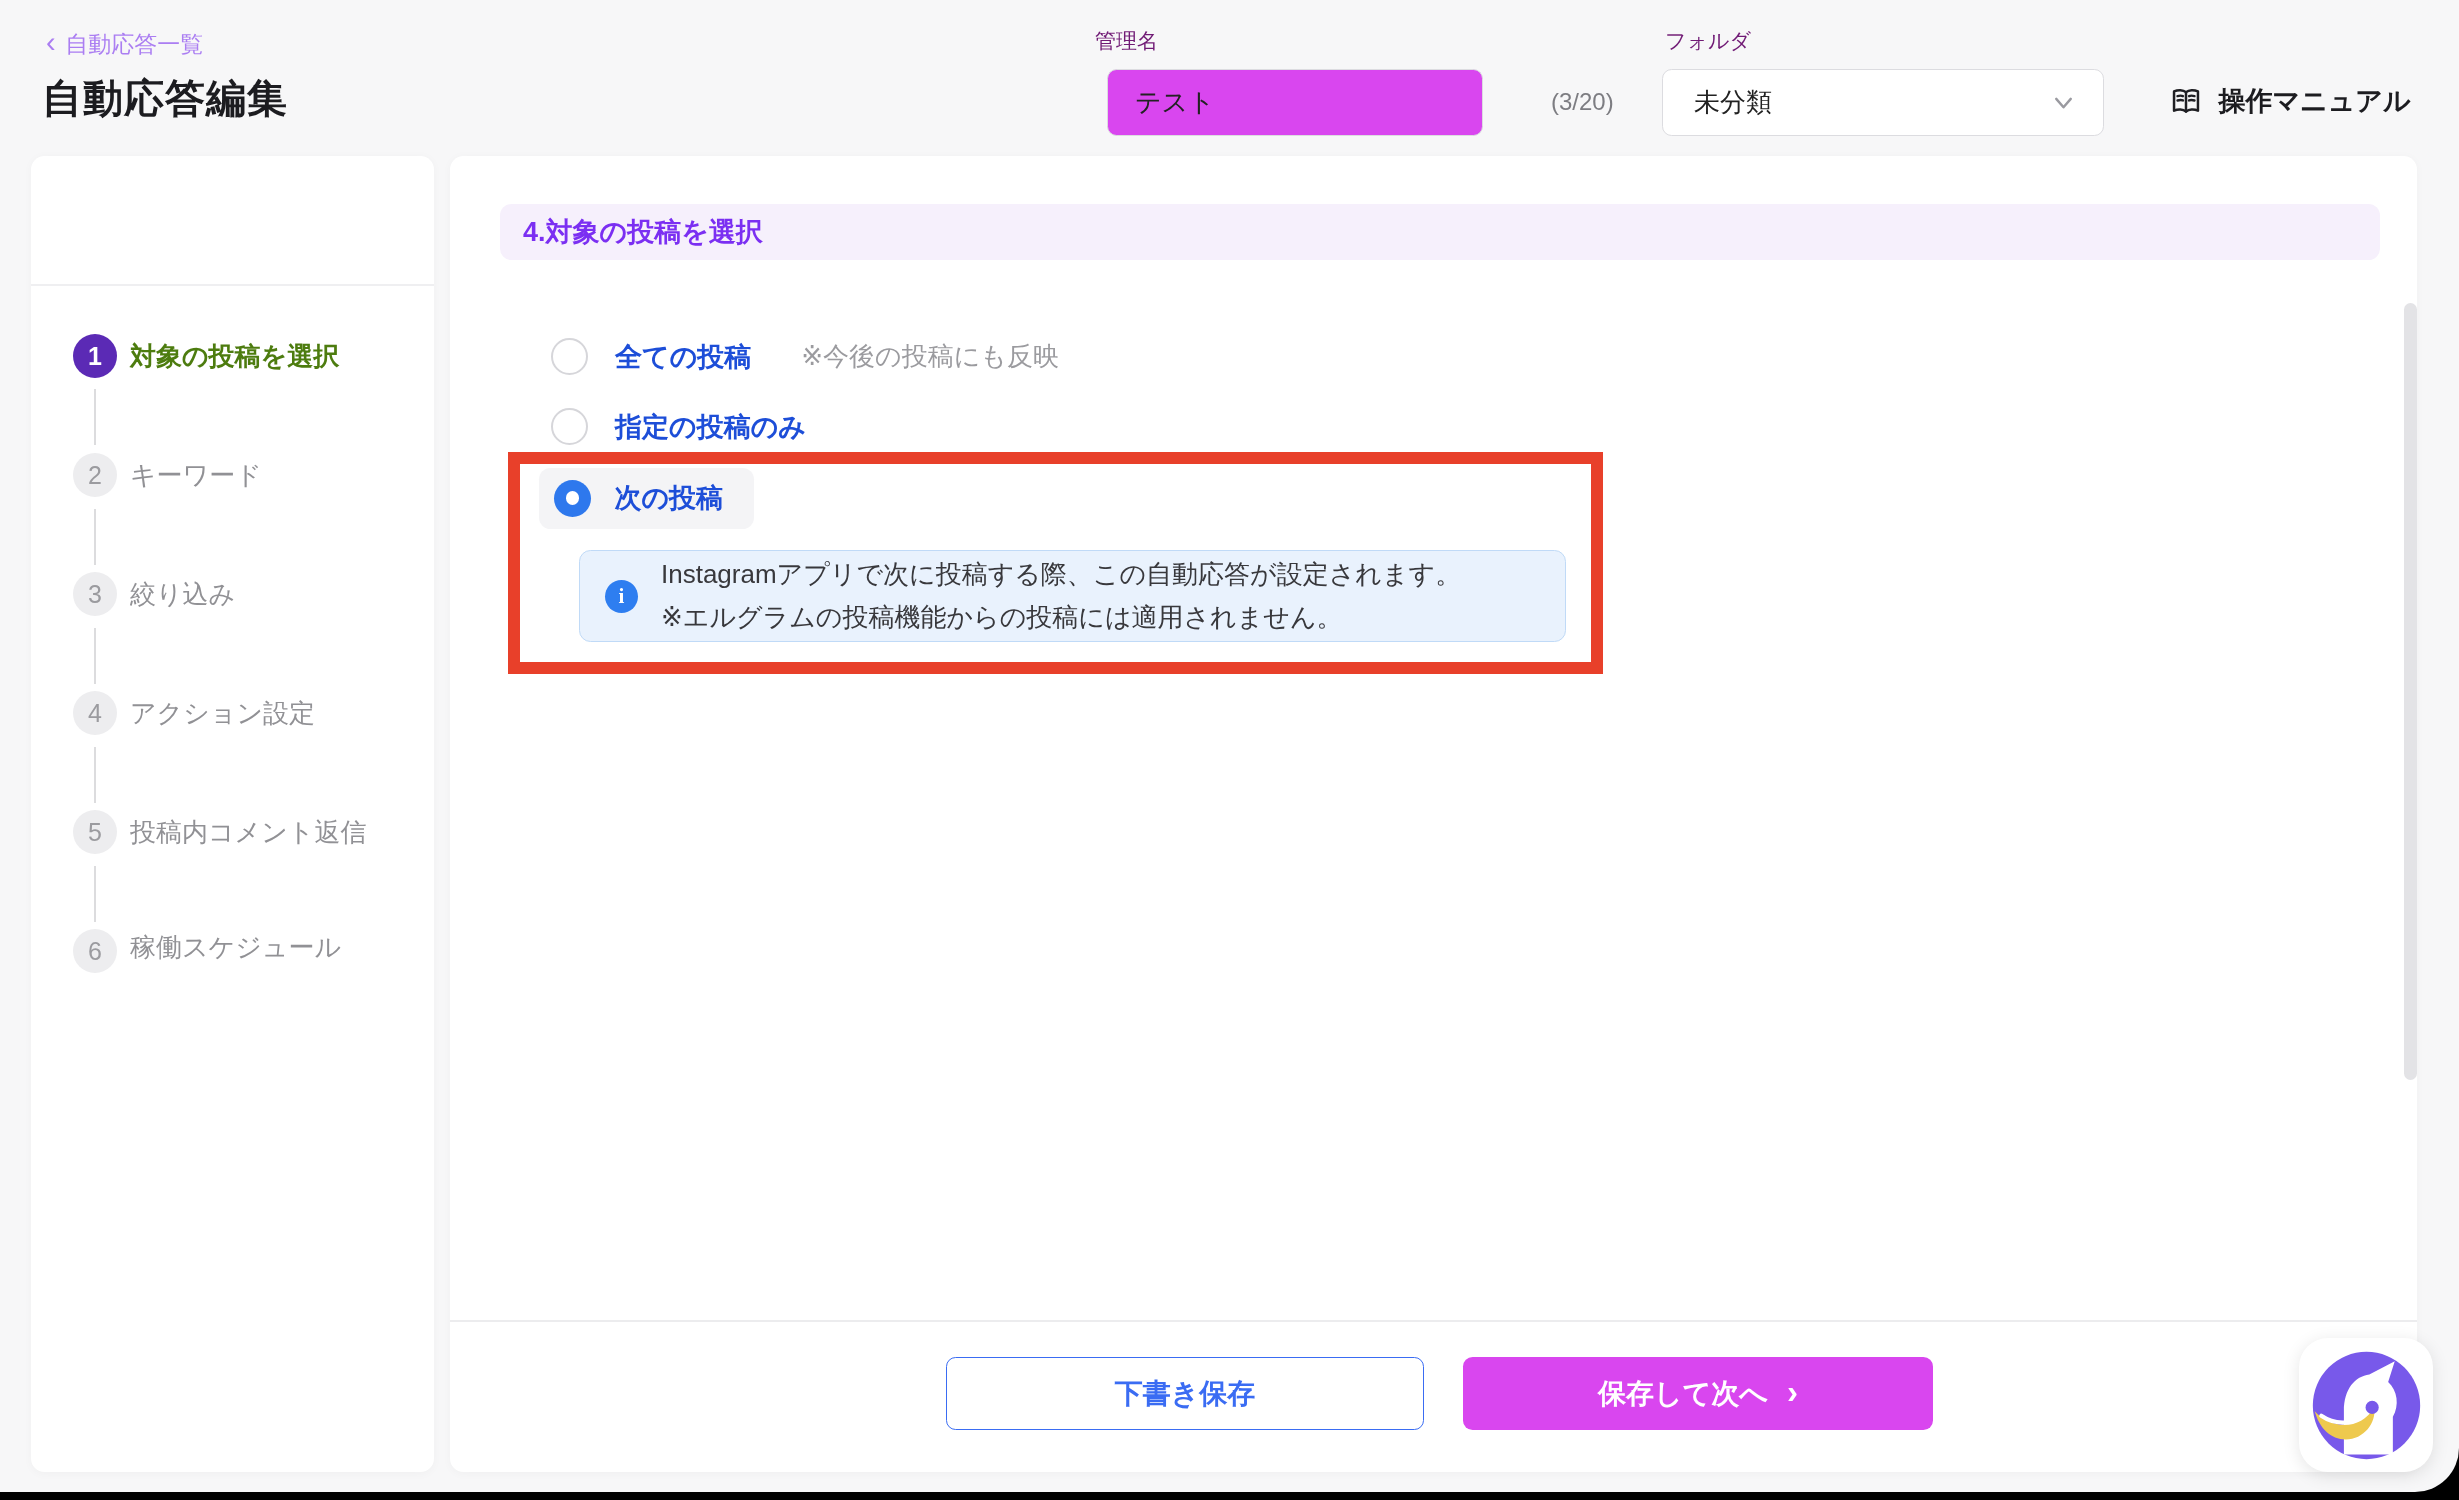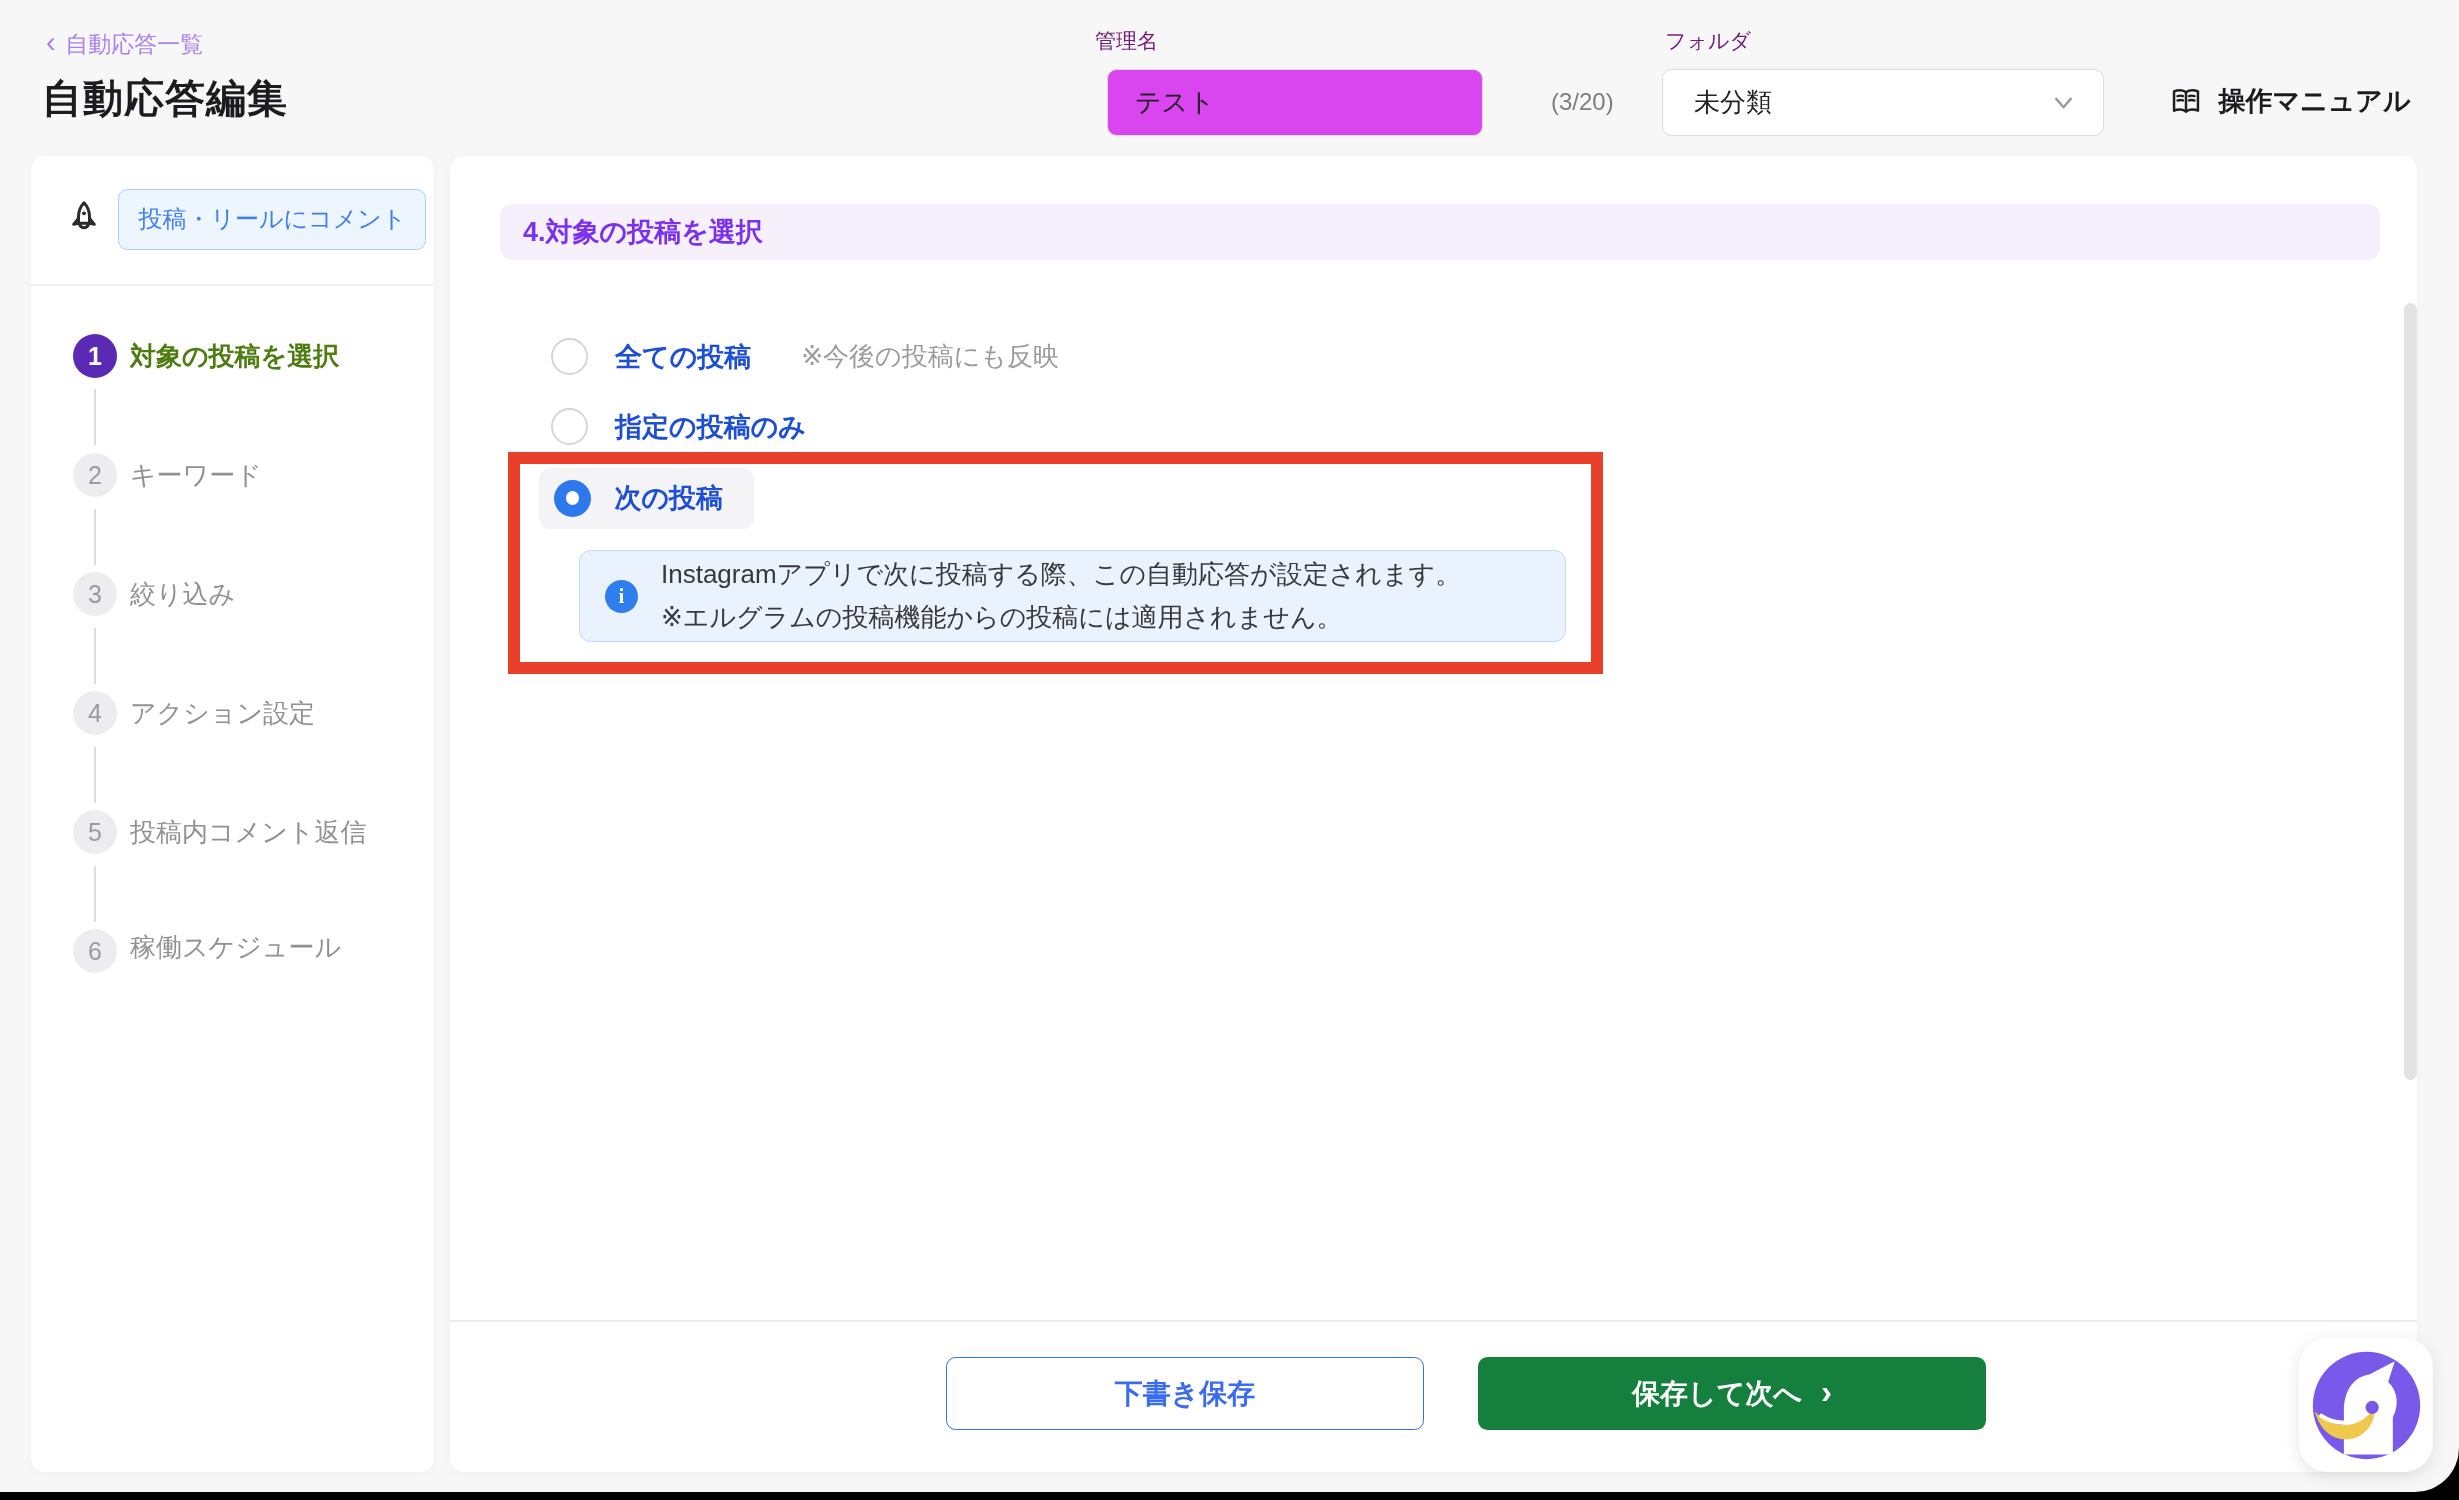--- a/index.html
+++ b/index.html
@@ -46,21 +46,21 @@
   .pill { position:absolute; left:19px; top:3.8px; width:215px; height:61px; background:#f4f4f6; border-radius:11.5px; display:flex; align-items:center; gap:23px; padding-left:15.4px; cursor:pointer; }
   .info-box { position:absolute; left:59px; top:86px; width:987px; height:92px; background:#e9f2fd; border:1.9px solid #c0daf7; border-radius:11.5px; display:flex; align-items:center; gap:23px; padding:0 25px; }
   .info-icon { width:33px; height:33px; border-radius:50%; background:#2e7ef0; color:#fff; font-size:21px; font-weight:bold; font-family:"Liberation Serif","DejaVu Serif",serif; display:flex; align-items:center; justify-content:center; flex:0 0 auto; }
   .info-lines { display:flex; flex-direction:column; gap:7.7px; }
   .info-lines div { font-size:26px; color:#38383c; white-space:nowrap; }
 
   .scroll-thumb { position:absolute; left:1954px; top:147px; width:12.5px; height:777px; border-radius:6.7px; background:#e3e3e6; }
   .footer-divider { position:absolute; left:0; top:1164px; width:100%; height:1.9px; background:#ececee; }
   .btn { position:absolute; top:1201px; height:73px; border-radius:9.6px; font-size:28px; font-weight:bold; display:flex; align-items:center; justify-content:center; cursor:pointer; font-family:inherit; }
   .btn-draft { left:496px; width:478px; background:#fff; border:1.9px solid #3a6cf3; color:#3a6cf3; }
-  .btn-next { left:1013px; width:508px; background:#15803d; border:none; color:#fff; gap:19px;margin-left:15px; }
+  .btn-next { left:1013px; width:470px; background:#d946ef; border:none; color:#fff; gap:19px; }
   .btn-next .chev { font-size:33px; font-weight:bold; transform:translateY(-1.9px); }
 
   
   .logo-widget { position:absolute; left:2299px; top:1338px; width:134px; height:134px; background:#fff; border-radius:29px; box-shadow:0 3.8px 17.3px rgba(0,0,0,0.10); display:flex; align-items:center; justify-content:center; cursor:pointer; }
 </style>
 </head>
 <body>
 
 <div class="screen">
 
@@ -88,30 +88,20 @@
       <path d="M12 5.6 V18.9"></path>
       <path d="M6.2 8.3 C7.6 7.9 9 7.9 9.9 8.3"></path>
       <path d="M6.2 11.3 C7.6 10.9 9 10.9 9.9 11.3"></path>
       <path d="M14.1 8.3 C15 7.9 16.4 7.9 17.8 8.3"></path>
       <path d="M14.1 11.3 C15 10.9 16.4 10.9 17.8 11.3"></path>
     </svg>
     <span class="m-text">操作マニュアル</span>
   </div>
 
   <div class="sidebar">
-    <div class="trigger-row">
-      <svg width="40" height="44" viewBox="0 0 24 24" fill="none" stroke="#2b2b2e" stroke-width="1.8" stroke-linecap="round" stroke-linejoin="round">
-        <path d="M12 2.3 C14.3 4.7 15.3 7.8 15.3 10.8 L15.3 14.6 L8.7 14.6 L8.7 10.8 C8.7 7.8 9.7 4.7 12 2.3 Z"></path>
-        <circle cx="12" cy="8.6" r="1.15" fill="#2b2b2e" stroke="none"></circle>
-        <path d="M8.7 11.6 L5.8 15.2 L8.7 14.6"></path>
-        <path d="M15.3 11.6 L18.2 15.2 L15.3 14.6"></path>
-        <path d="M9.4 14.6 C9.4 16.4 10.2 17.2 12 17.2 C13.8 17.2 14.6 16.4 14.6 14.6"></path>
-      </svg>
-      <div class="badge">投稿・リールにコメント</div>
-    </div>
     <div class="side-divider"></div>
 
     <div class="step-circle active" style="top:178px;">1</div>
     <div class="step-label active" style="top:178px;">対象の投稿を選択</div>
     <div class="connector" style="top:233px;"></div>
 
     <div class="step-circle" style="top:297px;">2</div>
     <div class="step-label" style="top:297px;">キーワード</div>
     <div class="connector" style="top:353px;"></div>
 

